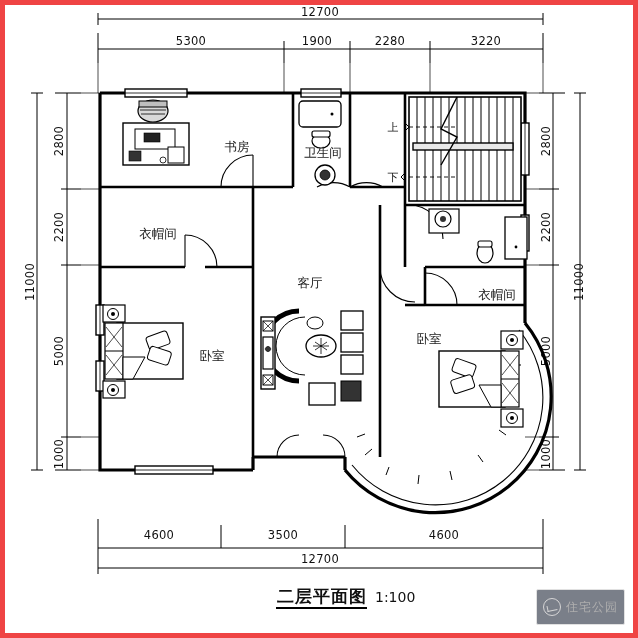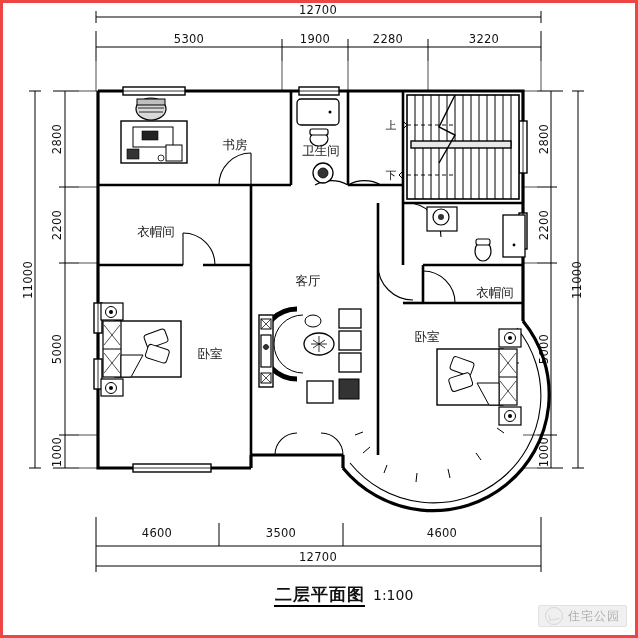--- a/index.html
+++ b/index.html
@@ -1,39 +1,39 @@
 <!DOCTYPE html>
 <html><head>
 <meta charset="utf-8">
 <style>
   html,body{margin:0;padding:0;background:#ffffff;}
   body{
     font-family:"DejaVu Sans","Liberation Sans",sans-serif;
     width:638px;height:638px;overflow:hidden;position:relative;
   }
   #stage{position:relative;width:638px;height:638px;background:#fff;
-         border:3px solid #ef4444;box-sizing:border-box;}
+         border:5px solid #ef4444;box-sizing:border-box;}
   svg#plan{position:absolute;left:0;top:0;width:638px;height:638px;}
 
   .dimtext{font-family:"DejaVu Sans","Liberation Sans",sans-serif;
            font-size:11.5px;fill:#111;letter-spacing:.3px;}
   .roomtext{font-family:"DejaVu Sans","Liberation Sans",sans-serif;
             font-size:12.5px;fill:#1a1a1a;}
   .stairtext{font-family:"DejaVu Sans","Liberation Sans",sans-serif;
              font-size:11px;fill:#111;}
   .titletext{font-family:"DejaVu Serif","Liberation Serif",serif;
              font-size:17px;font-weight:700;fill:#111;letter-spacing:1px;}
   .scaletext{font-family:"DejaVu Sans","Liberation Sans",sans-serif;
              font-size:14px;fill:#111;}
 
   
   #watermark{position:absolute;right:8px;bottom:8px;
     display:flex;align-items:center;gap:5px;
-    padding:1px 6px;border:1px solid #c9c9c9;border-radius:2px;
-    background:#e5e5e5;opacity:.55;}
+    padding:8px 6px;border:1px solid #c9c9c9;border-radius:2px;
+    background:#0f172a;opacity:.55;}
   #watermark .wm-logo{width:16px;height:16px;border-radius:50%;
     border:1px solid #b5b5b5;position:relative;flex:0 0 auto;}
   #watermark .wm-logo:before{content:"";position:absolute;left:3px;top:6px;
     width:9px;height:5px;border-left:1px solid #b5b5b5;
     border-bottom:1px solid #b5b5b5;transform:rotate(-12deg);}
   #watermark .wm-text{font-size:12px;color:#6e6e6e;letter-spacing:1px;
     font-family:"DejaVu Sans","Liberation Sans",sans-serif;white-space:nowrap;}
 </style>
 </head>
 <body>

